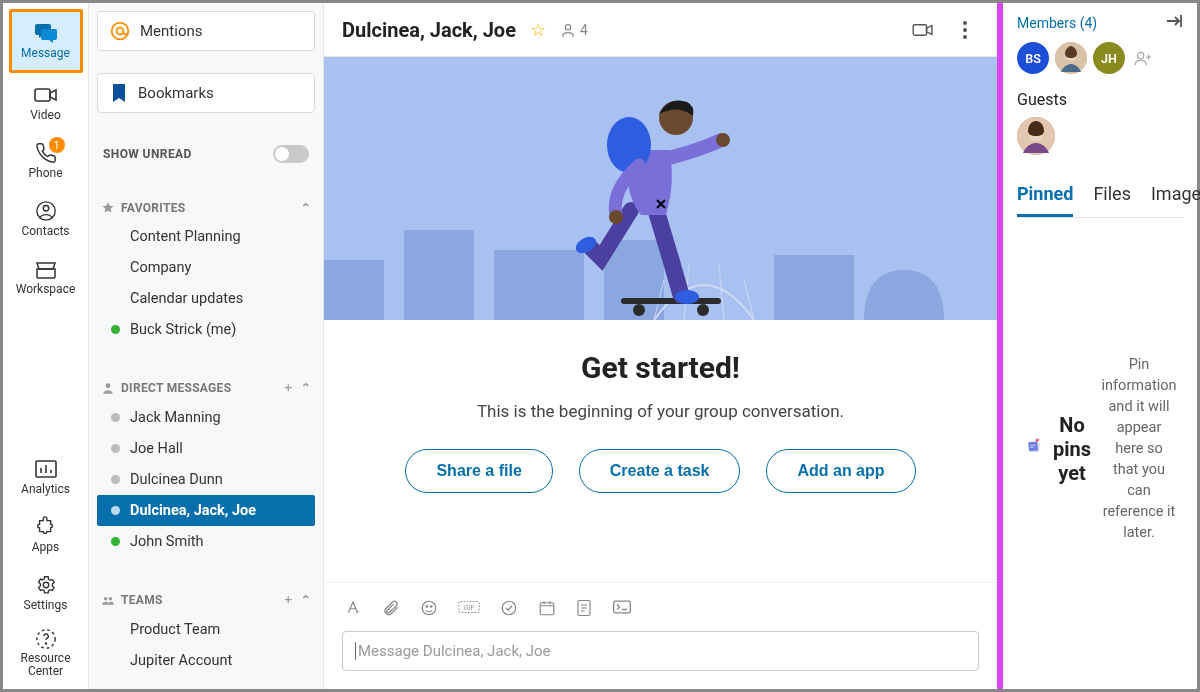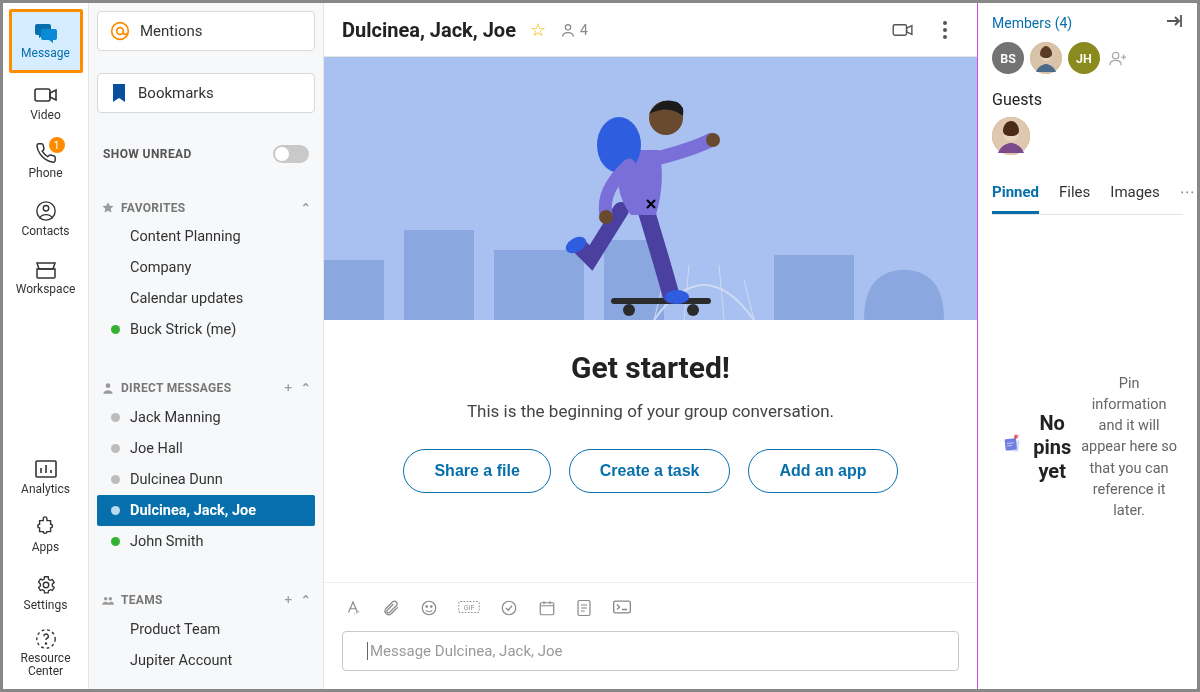--- a/index.html
+++ b/index.html
@@ -36,39 +36,39 @@
   .titlebar h1 { font-size:20px; font-weight:700; color:#222; }
   .titlebar .star { color:#f0b400; font-size:18px; }
   .titlebar .members { display:flex; align-items:center; gap:4px; color:#888; font-size:14px;}
   .titlebar .spacer { flex:1; }
   .iconbtn { width:28px; height:28px; display:flex; align-items:center; justify-content:center; color:#555; cursor:pointer;}
   .hero { height:263px; background:#a8c1f0; display:flex; align-items:flex-end; justify-content:center; overflow:hidden; position:relative;}
   .skyline { position:absolute; bottom:0; left:0; right:0; height:120px; }
   .center { flex:1; display:flex; flex-direction:column; align-items:center; padding:30px 20px 10px 20px; gap:16px;}
   .center h2 { font-size:30px; font-weight:700; color:#222; }
   .center p { font-size:17px; color:#444; }
-  .pills { display:flex; gap:18px; margin-top:12px; }
+  .pills { display:flex; gap:26px; margin-top:12px; }
   .pill { border:1.5px solid #066fac; color:#066fac; background:#fff; border-radius:30px; padding:12px 30px; font-size:16px; font-weight:600; cursor:pointer;}
   .composer { border-top:1px solid #eee; padding:10px 18px 18px 18px; }
   .tools { display:flex; gap:20px; padding:6px 2px 10px 2px; color:#888;}
   .tools .t { cursor:pointer; }
-  .input { border:1px solid #c9c9c9; border-radius:4px; padding:10px 24px; font-size:15px; color:#888;}
+  .input { border:1px solid #c9c9c9; border-radius:4px; padding:10px 12px; font-size:15px; color:#888;}
   
-  .side { width:220px; border-left:1px solid #d946ef; padding:10px 14px; display:flex; flex-direction:column;}
+  .side { width:200px; border-left:6px solid #d946ef; padding:10px 14px; display:flex; flex-direction:column;}
   .side-top { display:flex; align-items:center; justify-content:space-between;}
   .side-top a { color:#066fac; font-size:14px; text-decoration:none;}
   .avatars { display:flex; align-items:center; gap:6px; margin-top:10px;}
   .av { width:32px; height:32px; border-radius:50%; display:flex; align-items:center; justify-content:center; color:#fff; font-size:12.5px; font-weight:600;}
-  .av.bs { background:#737373;} .av.jh { background:#8a8a1e;}
+  .av.bs { background:#1d4ed8;} .av.jh { background:#8a8a1e;}
   .av.img { background:#d3b38c;}
   .addp { width:24px; height:24px; color:#aaa; display:flex; align-items:center; justify-content:center; cursor:pointer;}
   .guests { margin-top:16px; font-size:16px; color:#222;}
   .gav { width:38px; height:38px; border-radius:50%; background:#c98a5a; margin-top:8px;}
   .tabs { display:flex; gap:20px; margin-top:22px; border-bottom:1px solid #e4e4e4;}
-  .tab { padding:6px 0 10px 0; font-size:15px; color:#333; cursor:pointer;}
+  .tab { padding:6px 0 10px 0; font-size:18px; color:#333; cursor:pointer;}
   .tab.active { color:#066fac; font-weight:700; border-bottom:3px solid #066fac;}
   .more { color:#888; cursor:pointer; }
   .pin-empty { flex:1; display:flex; flex-direction:row; align-items:center; justify-content:center; text-align:center; padding:10px 6px; gap:10px;}
   .pin-empty svg { margin-bottom:6px;}
   .pin-empty h3 { font-size:20px; color:#222; }
   .pin-empty p { font-size:14.5px; color:#666; line-height:1.45;}
 </style>
 </head>
 <body>
 

